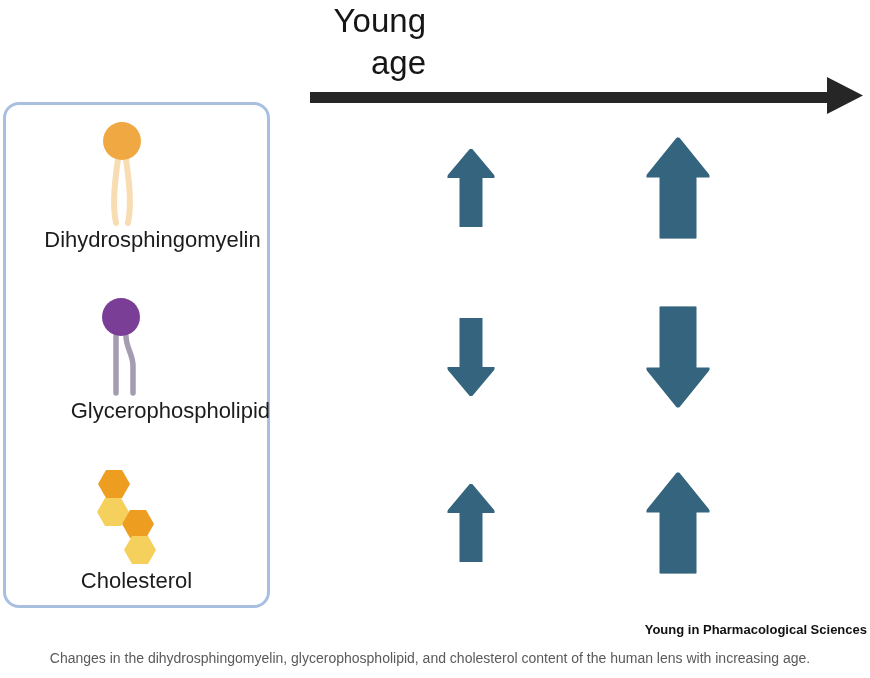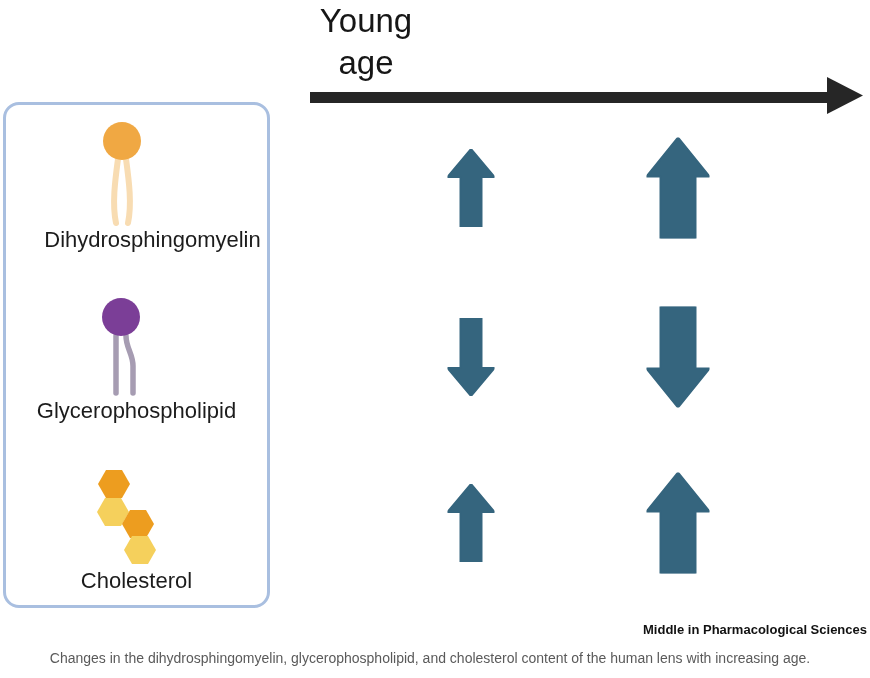--- a/index.html
+++ b/index.html
@@ -26,21 +26,21 @@
     text-align: center;
     font-size: 22px;
     color: #1c1c1c;
     white-space: nowrap;
   }
   .legend-icon svg { display:block; }
 
   
   .age-header {
     top: 0px; width: 120px;
-    text-align: center;
+    text-align: right;
     font-size: 33px;
     line-height: 42px;
     color: #161616;
   }
   .age-header-young  { left: 306px; }
   .age-header-middle { left: 510px; }
   .age-header-old    { left: 686px; }
 
   .timeline-arrow { left: 310px; top: 77px; }
   .timeline-arrow svg { display:block; }
@@ -87,21 +87,21 @@
   </div>
   <div class="abs legend-label" style="top:227px;margin-left:16px;">Dihydrosphingomyelin</div>
 
   <div class="abs legend-icon" style="left:92px; top:296px;">
     <svg width="60" height="102" viewBox="0 0 60 102">
       <path d="M24,40 L24,97" fill="none" stroke-width="5.5" stroke-linecap="round" stroke="#a69cb2"></path>
       <path d="M34,40 C34,52 41,58 41,70 L41,97" fill="none" stroke-width="5.5" stroke-linecap="round" stroke="#a69cb2"></path>
       <circle cx="29" cy="21" r="19" fill="#7b3e97"></circle>
     </svg>
   </div>
-  <div class="abs legend-label" style="top:398px;">Glycerophospholipid</div>
+  <div class="abs legend-label" style="top:398px;text-align:right;">Glycerophospholipid</div>
 
   <div class="abs legend-icon" style="left:88px; top:456px;">
     <svg width="70" height="110" viewBox="0 0 70 110">
       <polygon points="10,28 18,14 34,14 42,28 34,42 18,42" fill="#ed9d1f"></polygon>
       <polygon points="9,56 17,42 33,42 41,56 33,70 17,70" fill="#f5d05c"></polygon>
       <polygon points="34,68 42,54 58,54 66,68 58,82 42,82" fill="#ed9d1f"></polygon>
       <polygon points="36,94 44,80 60,80 68,94 60,108 44,108" fill="#f5d05c"></polygon>
     </svg>
   </div>
   <div class="abs legend-label" style="top:568px;">Cholesterol</div>
@@ -143,16 +143,16 @@
       <svg width="47" height="78" viewBox="0 0 47 78">
         <polygon points="23.5,0 47,28 34,28 34,78 13,78 13,28 0,28" fill="#35657e" stroke="#35657e" stroke-width="2" stroke-linejoin="round"></polygon>
       </svg>
     </div>
   <div class="abs arrow-cell col-old row-3">
       <svg width="63" height="101" viewBox="0 0 63 101">
         <polygon points="31.5,0 63,39 49,39 49,101 14,101 14,39 0,39" fill="#35657e" stroke="#35657e" stroke-width="2" stroke-linejoin="round"></polygon>
       </svg>
     </div>
 
-  <div class="abs branding">Middle in Pharmacological Sciences</div>
+  <div class="abs branding">Young in Pharmacological Sciences</div>
   <div class="abs caption">Changes in the dihydrosphingomyelin, glycerophospholipid, and cholesterol content of the human lens with increasing age.</div>
 
 </div>
 
 </body></html>

